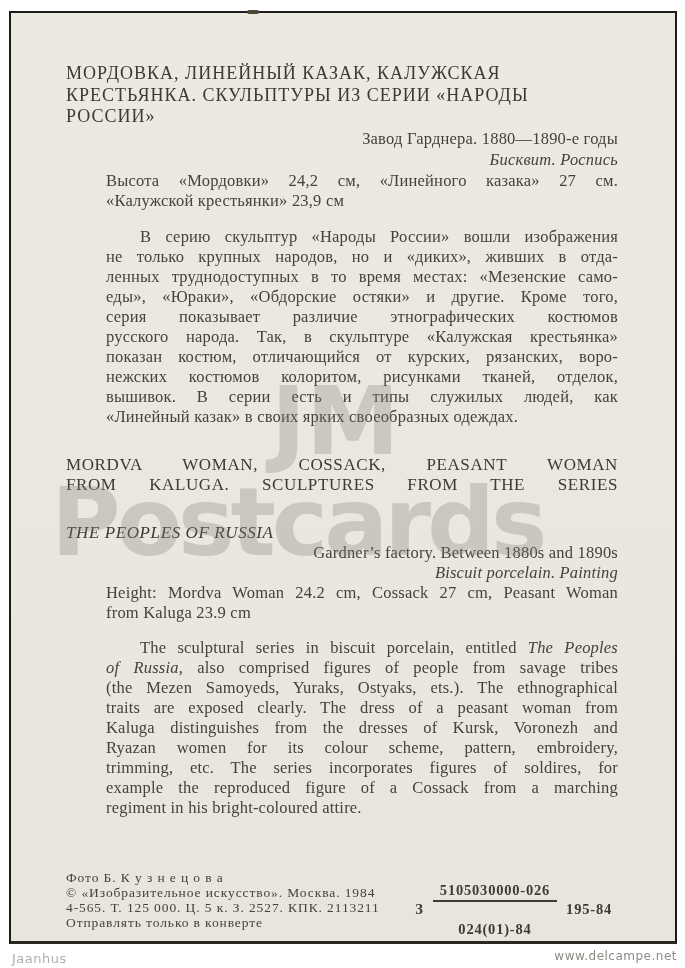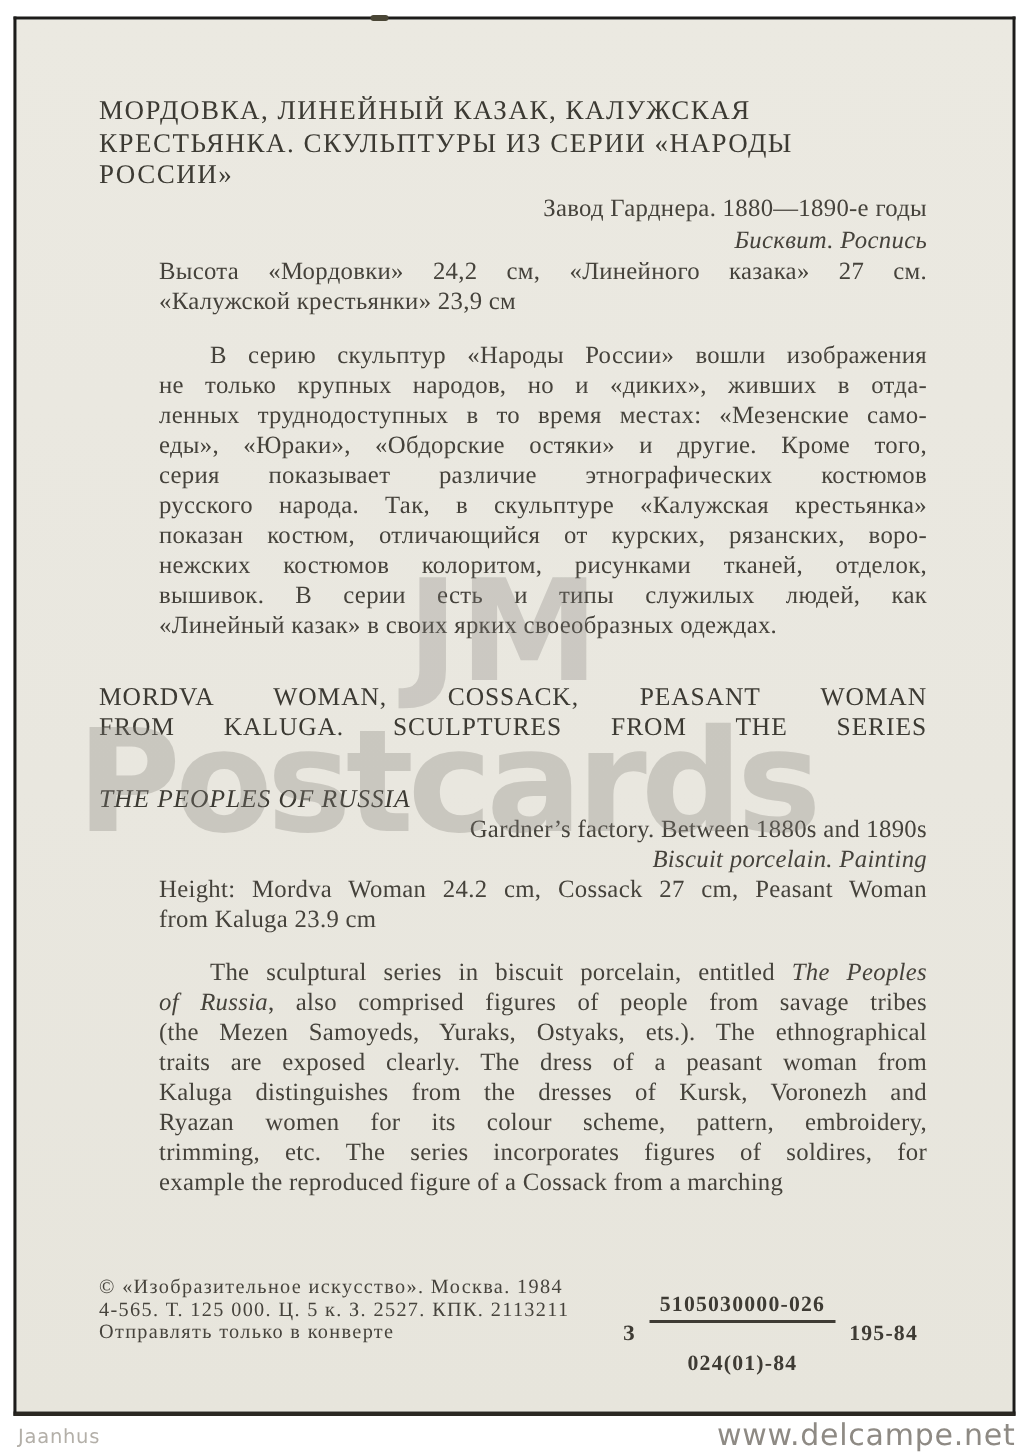--- a/index.html
+++ b/index.html
@@ -107,21 +107,21 @@
   .footer-bar {
     position: absolute;
     left: 0; top: 944px;
     width: 685px; height: 24px;
     background: #ffffff;
     display: flex; justify-content: space-between; align-items: center;
     padding: 0 8px 0 12px;
     font-family: "DejaVu Sans", "Liberation Sans", sans-serif;
   }
   .seller { font-size: 13px; color: #b3afa8; letter-spacing: 0.5px; margin-top: 4px; }
-  .site { font-size: 20px; color: #8e8a84; letter-spacing: 0.5px; }
+  .site { font-size: 12px; color: #8e8a84; letter-spacing: 0.5px; }
 </style>
 </head>
 <body>
 
 <div class="stage">
 
   <div class="card">
     <div class="speck"></div>
 
     <div class="content">
@@ -166,24 +166,26 @@
           </div>
         <div class="en-para jblock indent">
             <div class="ln">The sculptural series in biscuit porcelain, entitled <i>The Peoples</i></div>
             <div class="ln"><i>of Russia</i>, also comprised figures of people from savage tribes</div>
             <div class="ln">(the Mezen Samoyeds, Yuraks, Ostyaks, ets.). The ethnographical</div>
             <div class="ln">traits are exposed clearly. The dress of a peasant woman from</div>
             <div class="ln">Kaluga distinguishes from the dresses of Kursk, Voronezh and</div>
             <div class="ln">Ryazan women for its colour scheme, pattern, embroidery,</div>
             <div class="ln">trimming, etc. The series incorporates figures of soldires, for</div>
             <div class="ln">example the reproduced figure of a Cossack from a marching</div>
+            <div class="ln">regiment in his bright-coloured attire.</div>
           </div>
       </section>
 
       <section class="imprint">
+        <div class="im-ln">Фото Б. К у з н е ц о в а</div>
         <div class="im-ln">©  «Изобразительное искусство». Москва. 1984</div>
         <div class="im-ln">4-565. Т. 125 000. Ц. 5 к. З. 2527. КПК. 2113211</div>
         <div class="im-ln">Отправлять только в конверте</div>
 
         <div class="catalog">
           <span>З</span>
           <span class="frac">
             <span class="num">5105030000-026</span>
             <span class="den">024(01)-84</span>
           </span>

